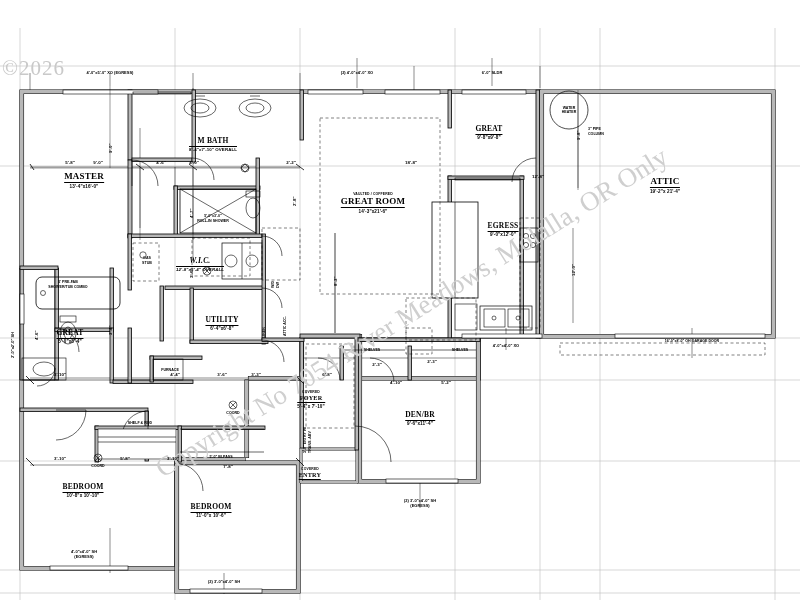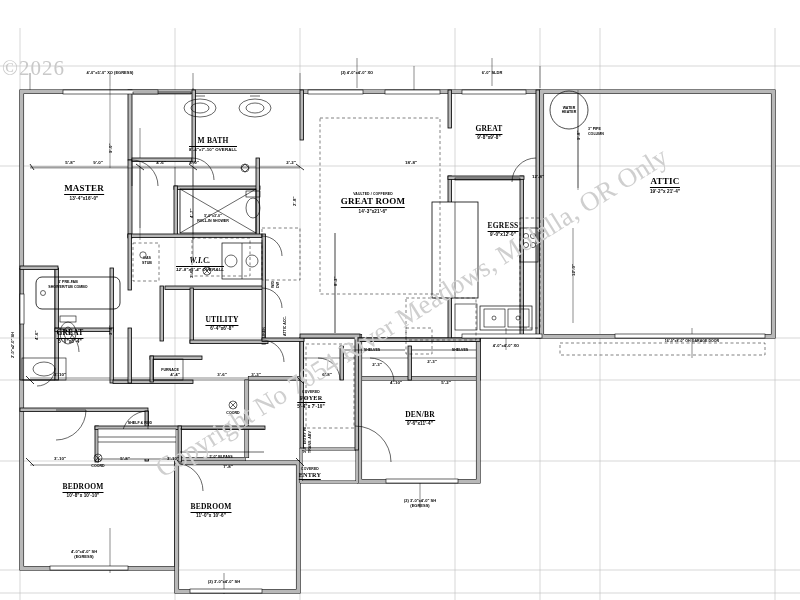--- a/index.html
+++ b/index.html
@@ -468,21 +468,21 @@
       <line x1="101" y1="427" x2="95" y2="433"></line>
       <circle cx="143" cy="227" r="3.2"></circle>
       <circle cx="245" cy="140" r="4"></circle>
       <path d="M 241,140 L 245,136 L 249,140 L 245,144 Z"></path>
     </g>
   </svg>
 
   <div class="wm-copyright-year">©2026</div>
   <div class="wm-diagonal">Copyright No 7054 River Meadows, Molalla, OR Only</div>
 
-  <div class="room-label" style="left:84px; top:156px;">
+  <div class="room-label" style="left:84px; top:144px;">
     <span class="rl-name">MASTER</span>
     <span class="rl-dims">13'-4"x16'-0"</span>
   </div>
 
   <div class="room-label small" style="left:213px; top:109px;">
     <span class="rl-name">M BATH</span>
     <span class="rl-dims rl-overall">8'-4"x7'-10" OVERALL</span>
   </div>
 
   <div class="room-label small" style="left:200px; top:229px;font-style:italic;">

